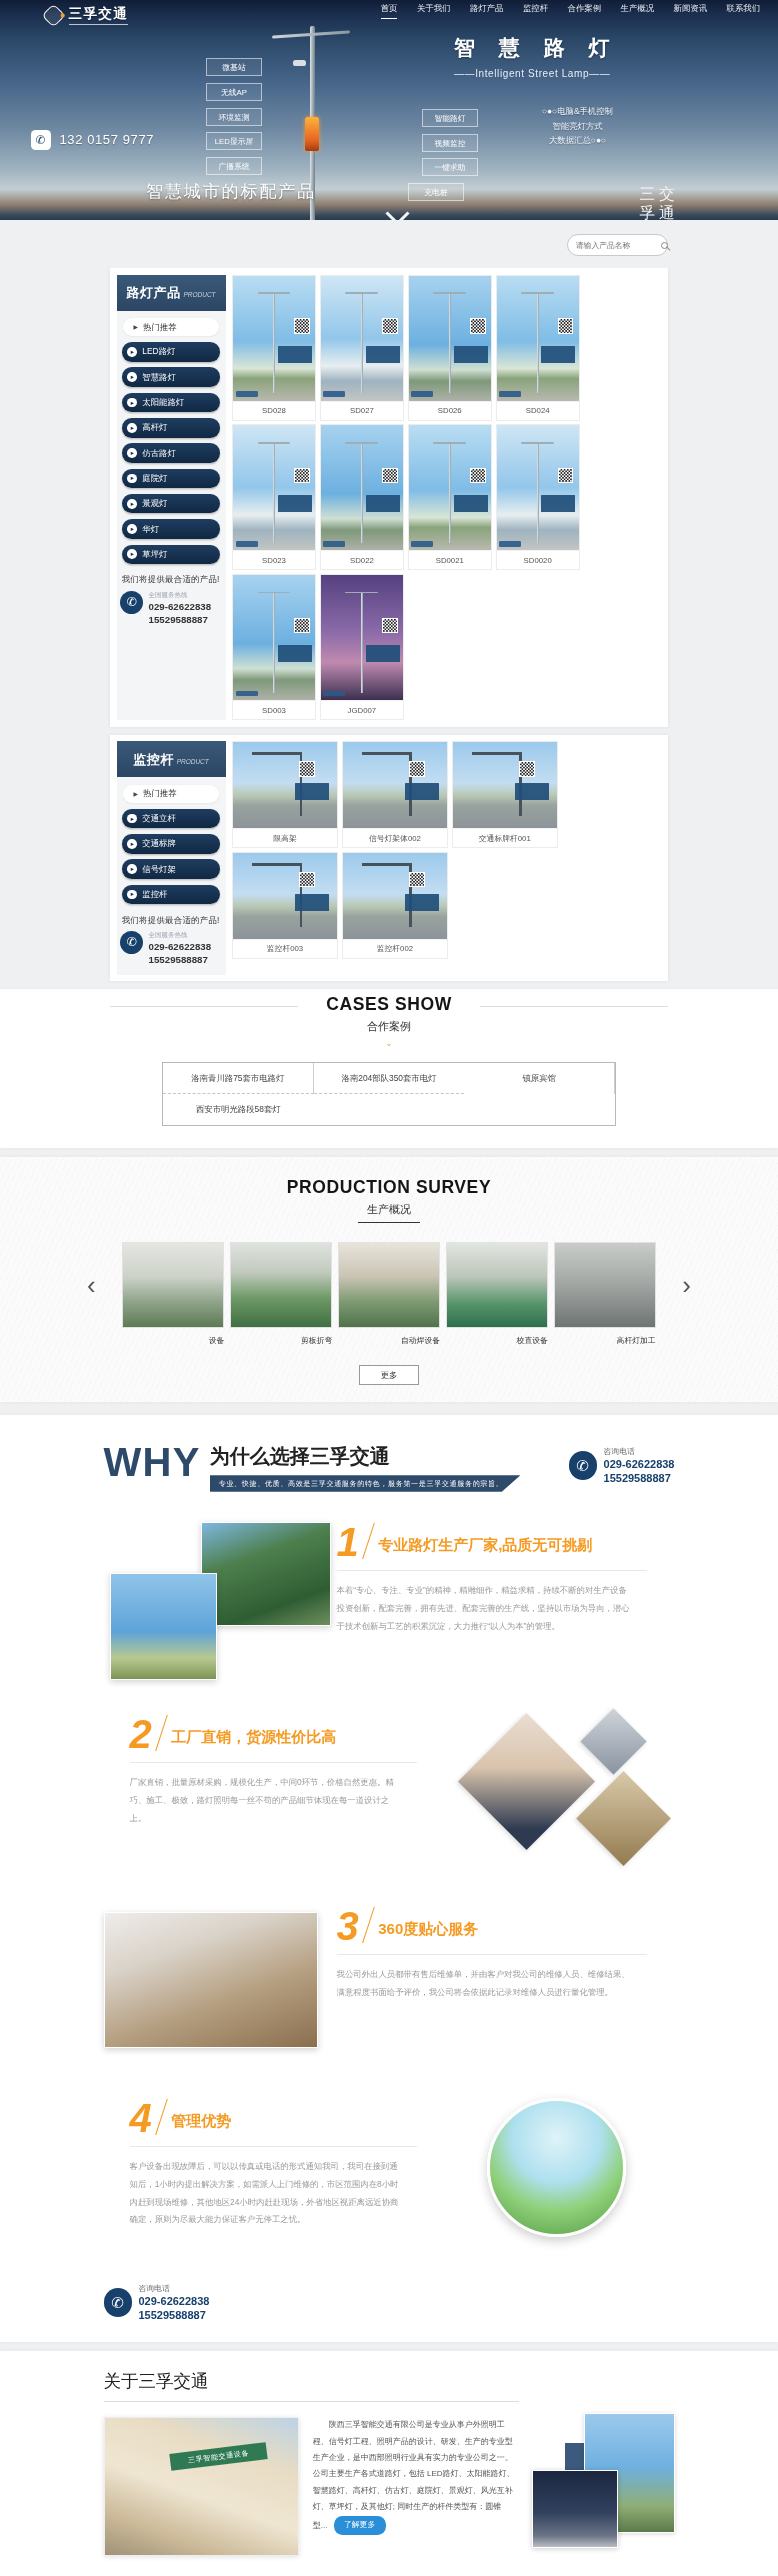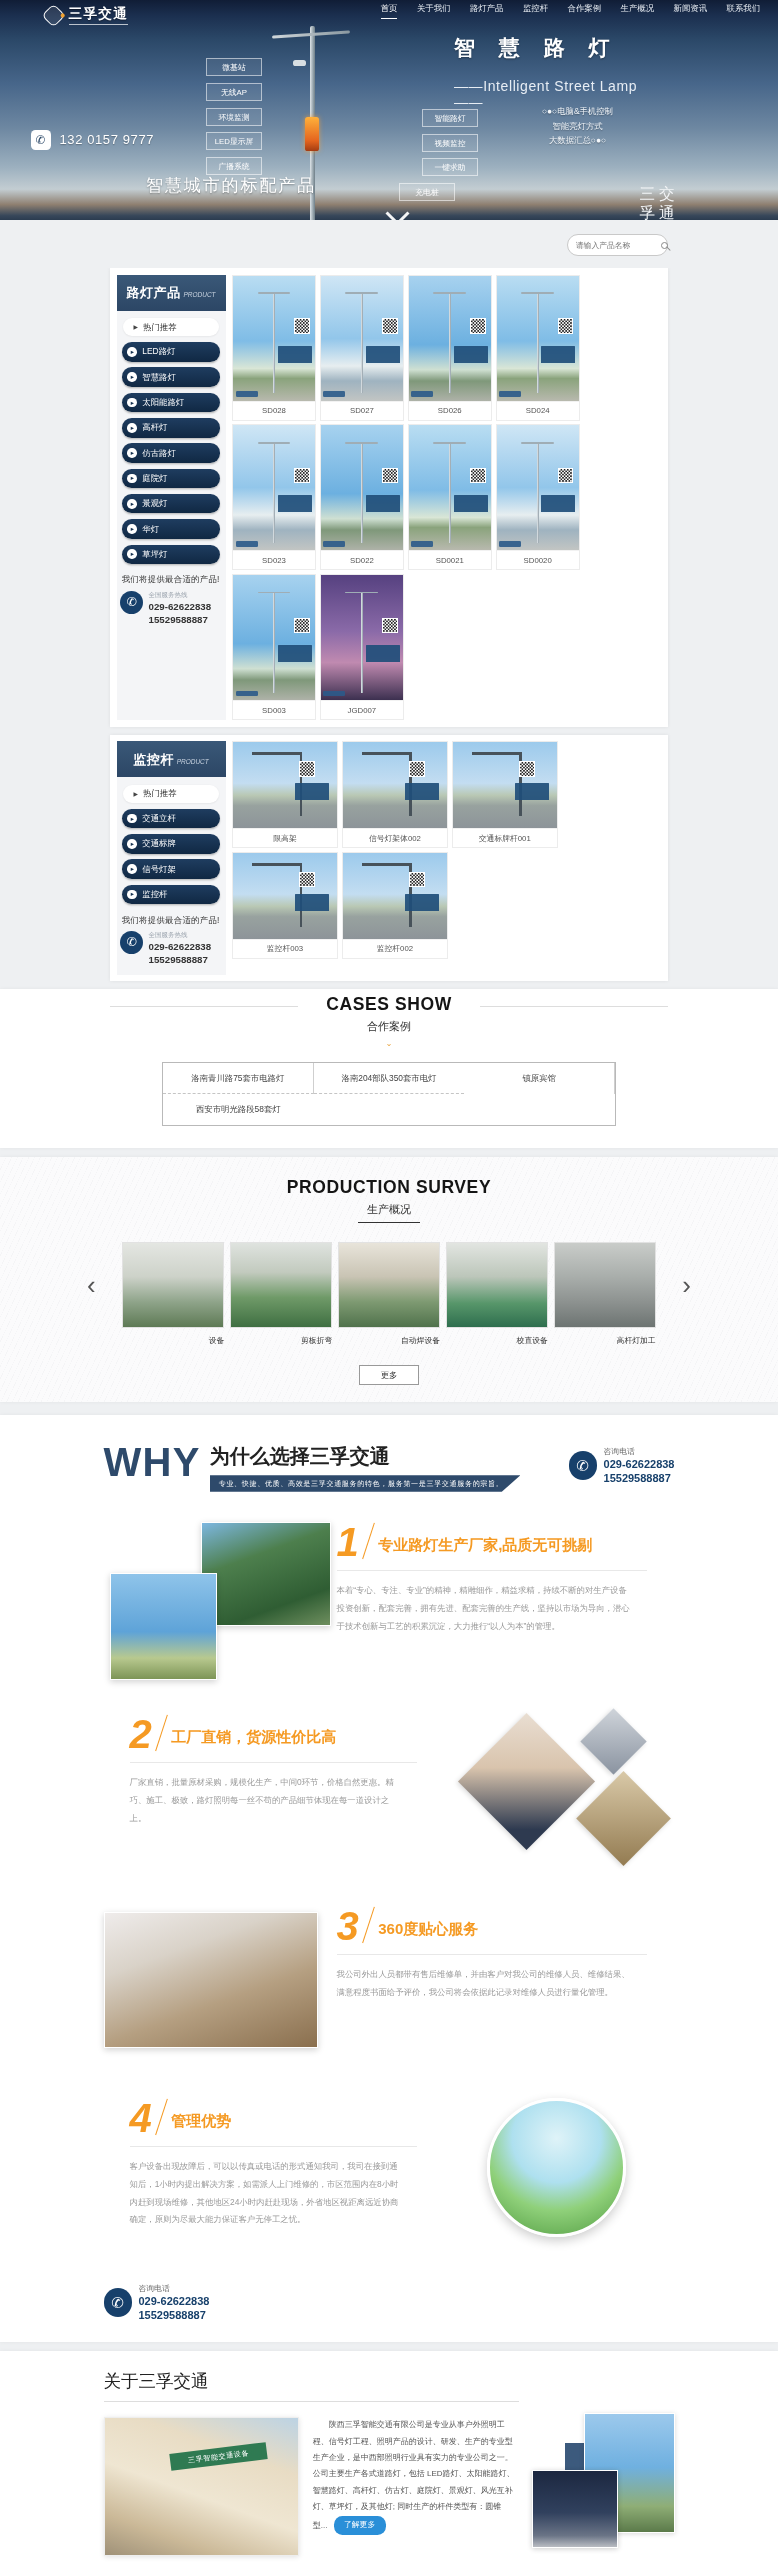--- a/index.html
+++ b/index.html
@@ -13,27 +13,27 @@
 .navrow{position:relative;height:19.5px;display:flex;align-items:center;padding:2.6px 18px 0 0}
 .logo{position:absolute;left:45px;top:5.2px;display:flex;align-items:center;gap:6.5px}
 .logo-ic{width:17px;height:17px;border:1.9px solid #fff;border-radius:5.2px;transform:rotate(45deg);background:rgba(255,255,255,.1);position:relative}
 .logo-ic::after{content:"";position:absolute;width:3.9px;height:3.9px;border-radius:50%;background:#f0a030;right:-1.3px;top:-1.3px}
 .logo-tx{font-size:13.6px;font-weight:bold;letter-spacing:1.3px;border-bottom:1.3px solid rgba(255,255,255,.7);padding-bottom:1.3px;text-shadow:0 0.6px 1.3px rgba(0,0,0,.4)}
 .nav{margin-left:auto;display:flex;gap:19.5px;font-size:8.4px}
 .nav a{color:#e8edf3;text-decoration:none;padding-bottom:3.2px;cursor:pointer}
 .nav a.act{border-bottom:1.3px solid #fff;color:#fff}
 .htitle{position:absolute;left:454px;top:34px;width:195px;text-align:left}
 .htitle .t{font-size:21px;letter-spacing:9px;font-weight:bold;text-shadow:0 0.6px 1.9px rgba(0,0,0,.35)}
-.htitle .s{font-size:14px;margin-top:16px;color:#e7edf4;letter-spacing:0.6px}
+.htitle .s{font-size:10px;margin-top:6px;color:#e7edf4;letter-spacing:0.6px}
 .hbtn{position:absolute;width:56px;height:18px;border:0.6px solid rgba(255,255,255,.55);background:rgba(255,255,255,.07);color:#fff;font-size:7.8px;display:flex;align-items:center;justify-content:center}
 .hphone{position:absolute;left:31px;top:130px;display:flex;align-items:center;gap:9px}
 .hphone .ic{width:19.5px;height:19.5px;border-radius:4.5px;background:#fff;color:#2b4868;font-size:11.7px;display:flex;align-items:center;justify-content:center}
 .hphone .num{font-size:13px;letter-spacing:0.6px;text-shadow:0 0.6px 1.3px rgba(0,0,0,.3)}
 .hfeat{position:absolute;left:506px;top:104px;width:143px;text-align:center;font-size:8.4px;line-height:1.75;color:#f2f6fa;text-shadow:0 0.6px 1.3px rgba(0,0,0,.3)}
-.slogan{position:absolute;left:146px;top:174px;font-size:17px;letter-spacing:1.9px;color:#fff;text-shadow:0 0.6px 1.9px rgba(0,0,0,.35)}
+.slogan{position:absolute;left:146px;top:180px;font-size:17px;letter-spacing:1.9px;color:#fff;text-shadow:0 0.6px 1.9px rgba(0,0,0,.35)}
 .chev-down{position:absolute;left:389px;top:205px;width:17px;height:17px;border-left:3.2px solid #fff;border-bottom:3.2px solid #fff;transform:rotate(-45deg);opacity:.95}
 .stamp{position:absolute;left:636px;top:184px;text-align:center;color:#f3f5f7}
 .stamp .l{font-family:"Liberation Serif","DejaVu Serif",serif;font-size:15.6px;letter-spacing:3.9px;line-height:1.25}
 .stamp .sub{font-size:6.5px;margin-top:2.6px;color:#dfe6ec}
 .pole{position:absolute;left:310px;top:26px;width:4.5px;height:214px;background:linear-gradient(90deg,#dfe5e9,#98a6ae 60%,#6f7f88);border-radius:1.9px}
 .pole::before{content:"";position:absolute;left:-38px;top:6.5px;width:78px;height:3.2px;background:linear-gradient(90deg,#cfd6da,#8a98a0);transform:rotate(-4deg);border-radius:1.9px}
 .pole-screen{position:absolute;left:305px;top:117px;width:14.3px;height:34px;border-radius:2.6px;background:linear-gradient(180deg,#ffb13b,#e4641e 70%,#a33c12);box-shadow:0 0 5.2px rgba(255,160,50,.7)}
 .pole-cam{position:absolute;left:293px;top:60px;width:13px;height:5.8px;background:#d8dee2;border-radius:2.6px}
 
 
@@ -190,21 +190,21 @@
 
     <div class="hbtn" style="left:206px;top:58px">微基站</div>
     <div class="hbtn" style="left:206px;top:83px">无线AP</div>
     <div class="hbtn" style="left:206px;top:108px">环境监测</div>
     <div class="hbtn" style="left:206px;top:132px">LED显示屏</div>
     <div class="hbtn" style="left:206px;top:157px">广播系统</div>
 
     <div class="hbtn" style="left:422px;top:109px">智能路灯</div>
     <div class="hbtn" style="left:422px;top:134px">视频监控</div>
     <div class="hbtn" style="left:422px;top:158px">一键求助</div>
-    <div class="hbtn" style="left:399px;top:183px">充电桩</div>
+    <div class="hbtn" style="left:408px;top:183px">充电桩</div>
 
     <div class="hfeat">
       <div>○●○电脑&amp;手机控制</div>
       <div>智能亮灯方式</div>
       <div>大数据汇总○●○</div>
     </div>
 
     <div class="hphone">
       <span class="ic">✆</span>
       <span class="num">132 0157 9777</span>

